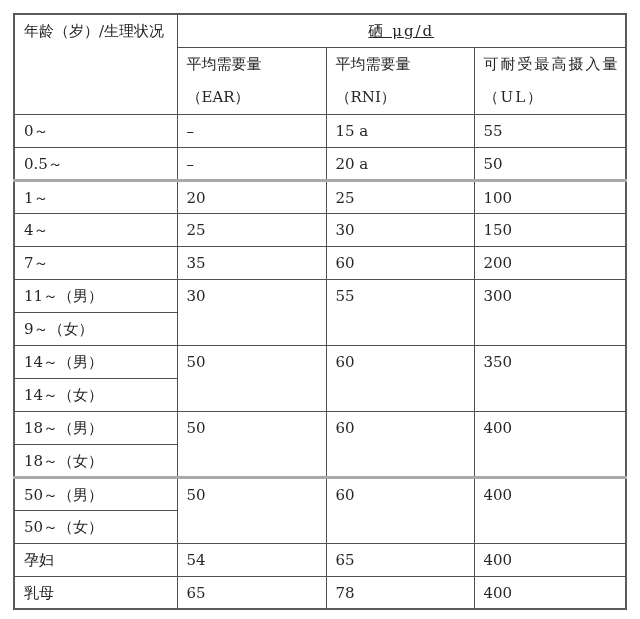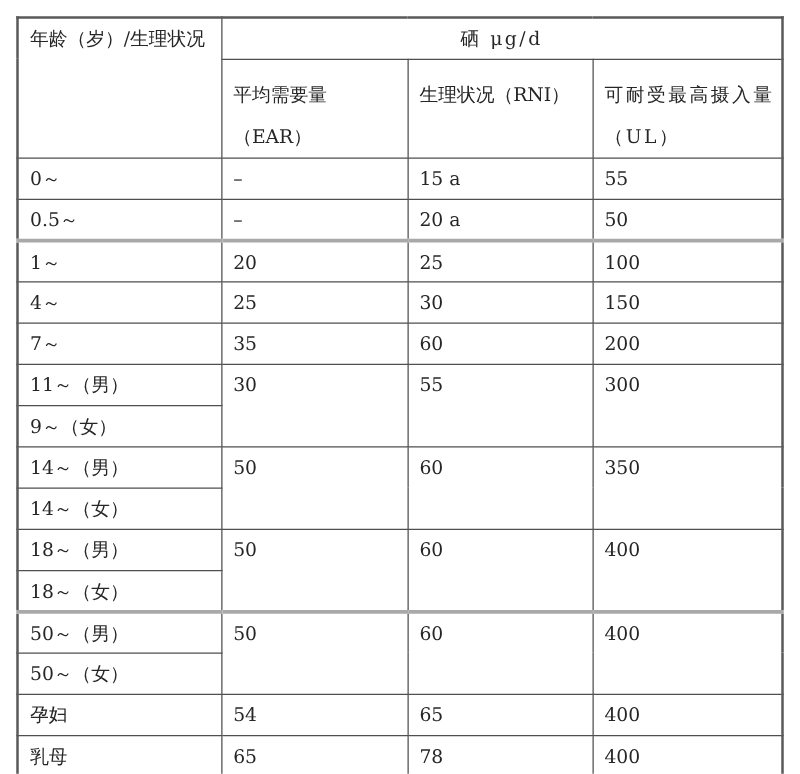--- a/index.html
+++ b/index.html
@@ -39,23 +39,24 @@
   }
   tr.header-row-1 { height: 33px; }
   tr.header-row-2 { height: 66px; }
   tbody tr { height: 33px; }
 
   th.group-head {
     text-align: center;
     padding-left: 0;
     padding-right: 0;
     letter-spacing: 2px;
+    text-decoration: underline;
   }
   tr.header-row-2 th {
-    padding-top: 12px;
+    padding-top: 0;
     line-height: 33px;
   }
   th.ul-head {
     letter-spacing: 2px;
     line-height: 33px;
   }
   
   tr.thick-top > td {
     border-top: 3px solid #a9a9a9;
   }
@@ -71,21 +72,21 @@
       <col style="width:148px">
       <col style="width:152px">
     </colgroup>
     <thead>
       <tr class="header-row-1">
         <th rowspan="2">年龄（岁）/生理状况</th>
         <th colspan="3" class="group-head">硒 μg/d</th>
       </tr>
       <tr class="header-row-2">
         <th>平均需要量（EAR）</th>
-        <th>生理状况（RNI）</th>
+        <th>平均需要量（RNI）</th>
         <th class="ul-head">可耐受最高摄入量（UL）</th>
       </tr>
     </thead>
     <tbody>
       <tr>
         <td>0～</td>
         <td>–</td>
         <td>15 a</td>
         <td>55</td>
       </tr>

